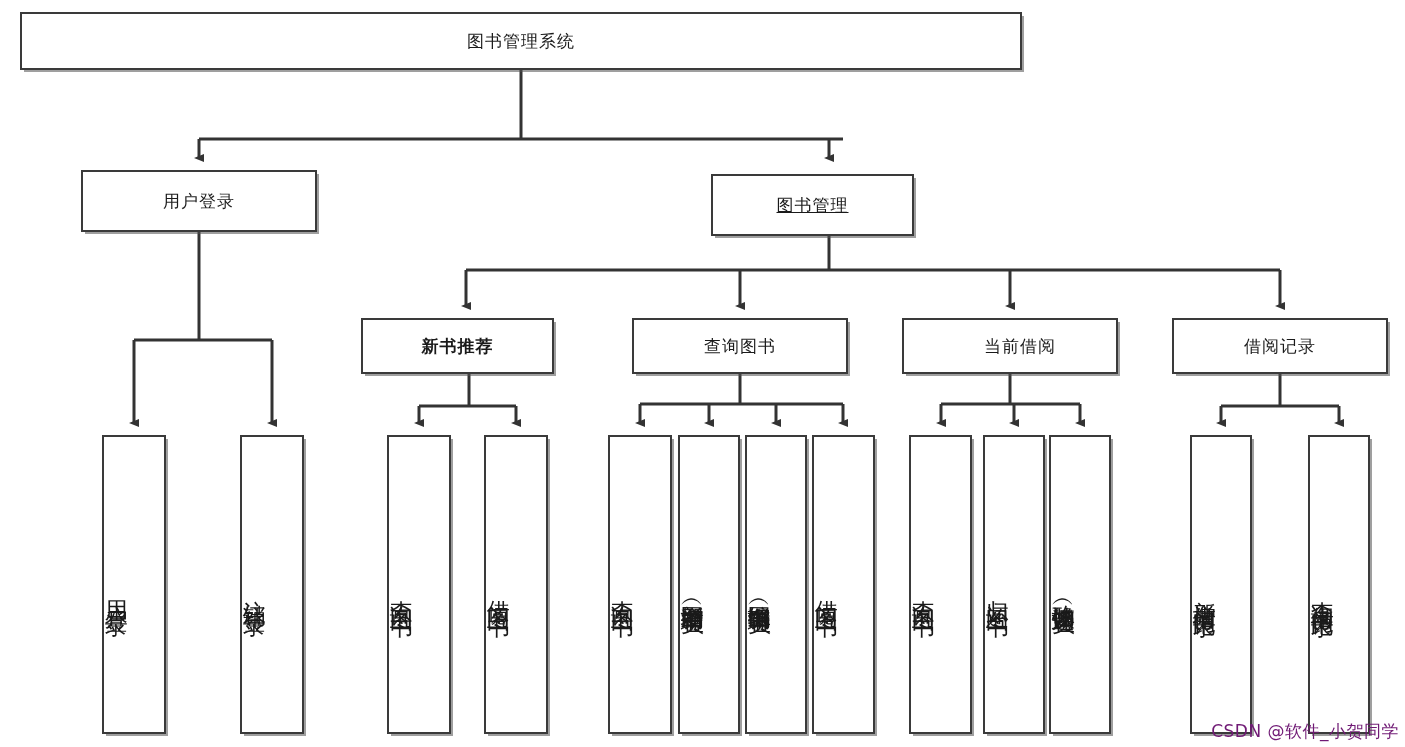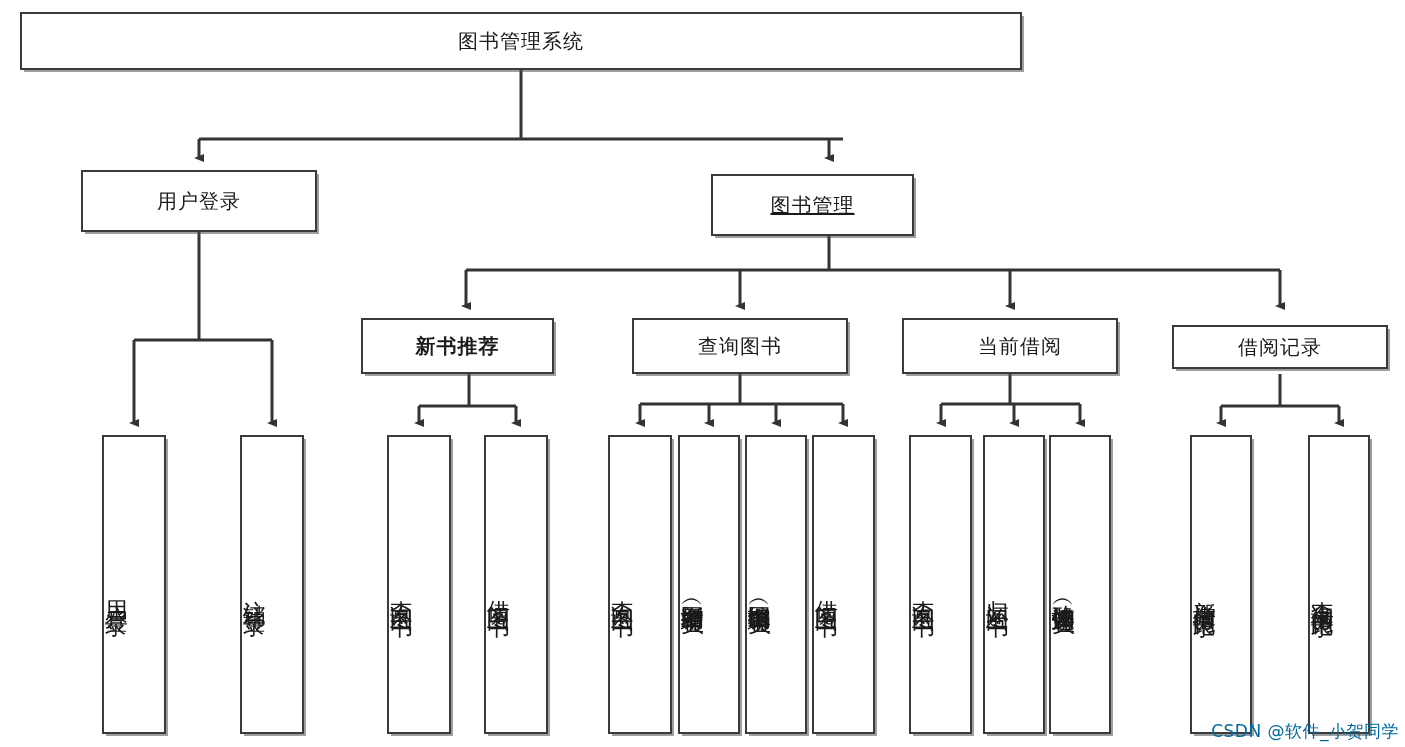--- a/index.html
+++ b/index.html
@@ -32,21 +32,21 @@
     box-sizing: border-box;
     background: #ffffff;
     border: 2px solid #3a3a3a;
     box-shadow: 3px 3px 0 -1px rgba(80,80,80,0.55);
     display: flex;
     align-items: center;
     justify-content: center;
     color: #1a1a1a;
   }
   .node-h .node-label {
-    font-size: 20px;
+    font-size: 17px;
     line-height: 1.2;
     letter-spacing: 1px;
     white-space: nowrap;
   }
   .node-v {
     align-items: center;
     justify-content: flex-start;
     padding-top: 14px;
   }
   .node-v .node-label {
@@ -55,21 +55,21 @@
     font-size: 23px;
     line-height: 1.08;
     letter-spacing: 5px;
     white-space: nowrap;
   }
   .watermark {
     position: absolute;
     right: 6px;
     bottom: 4px;
     font-size: 17px;
-    color: #0369a1;
+    color: #701a75;
     letter-spacing: 0.5px;
     white-space: nowrap;
   }
 </style>
 </head>
 <body>
 
 <div id="diagram-root">
 
   <svg class="edges" viewBox="0 0 1405 747" xmlns="http://www.w3.org/2000/svg">
@@ -136,21 +136,21 @@
 
   <div class="node node-h" id="node-l3-0" style="left: 361px; top: 318px; width: 193px; height: 56px; font-weight: bold;">
     <span class="node-label">新书推荐</span>
   </div>
   <div class="node node-h" id="node-l3-1" style="left: 632px; top: 318px; width: 216px; height: 56px;">
     <span class="node-label">查询图书</span>
   </div>
   <div class="node node-h" id="node-l3-2" style="left: 902px; top: 318px; width: 216px; height: 56px; padding-left: 20px;">
     <span class="node-label">当前借阅</span>
   </div>
-  <div class="node node-h" id="node-l3-3" style="left: 1172px; top: 318px; width: 216px; height: 44px; margin-top: 7px;">
+  <div class="node node-h" id="node-l3-3" style="left: 1172px; top: 318px; width: 216px; height: 56px;">
     <span class="node-label">借阅记录</span>
   </div>
 
   <div class="node node-v" id="node-leaf-0" style="left: 102px; top: 435px; width: 64px; height: 299px;">
     <span class="node-label">用户登录</span>
   </div>
   <div class="node node-v" id="node-leaf-1" style="left: 240px; top: 435px; width: 64px; height: 299px;">
     <span class="node-label">注销登录</span>
   </div>
   <div class="node node-v" id="node-leaf-2" style="left: 387px; top: 435px; width: 64px; height: 299px;">

